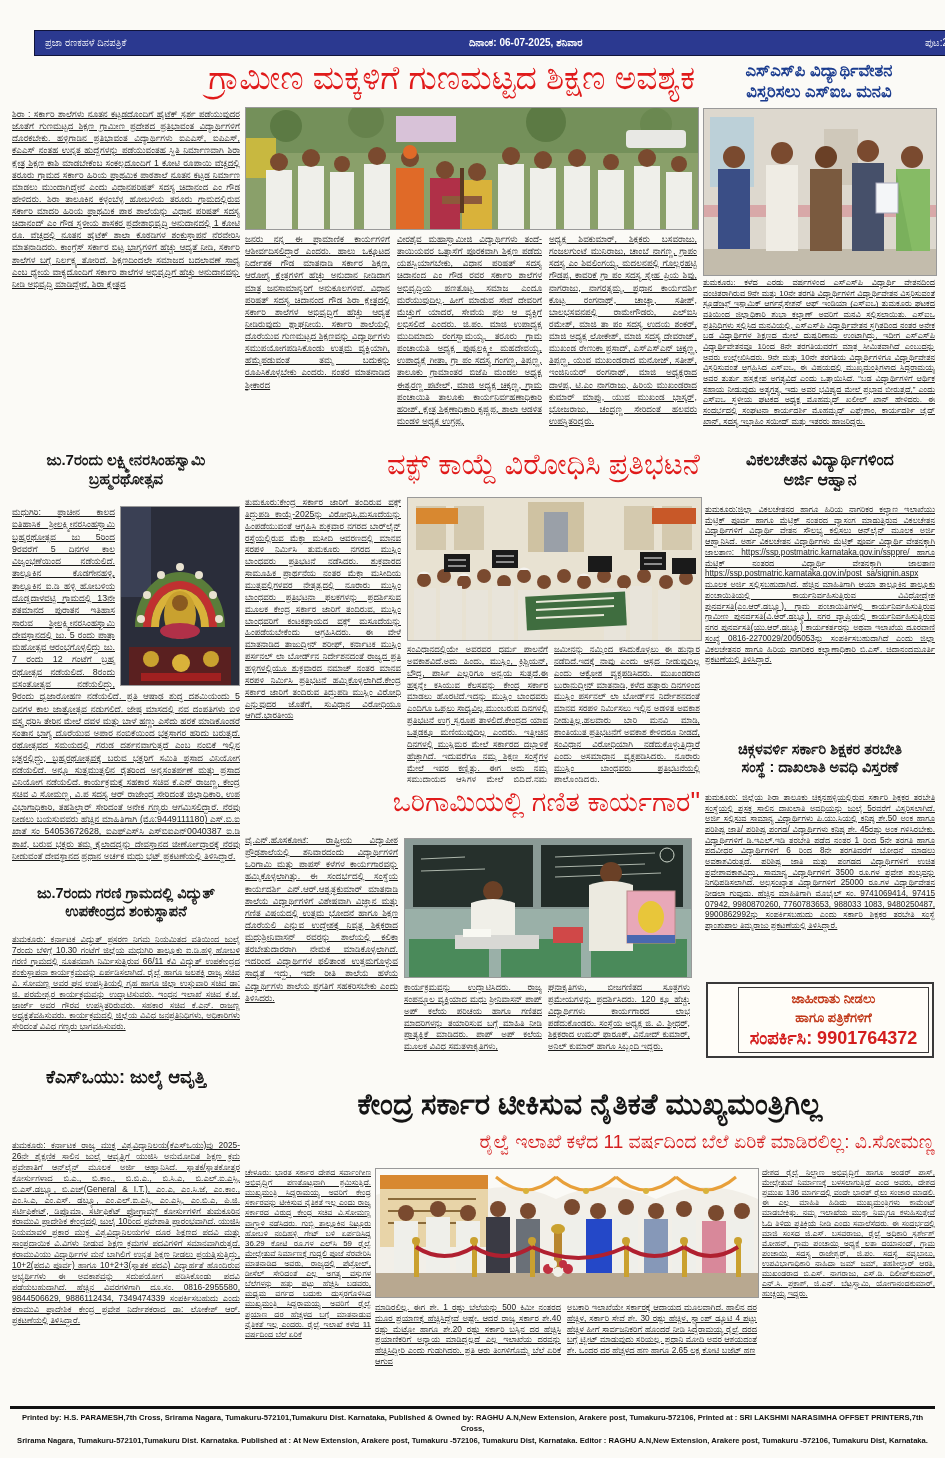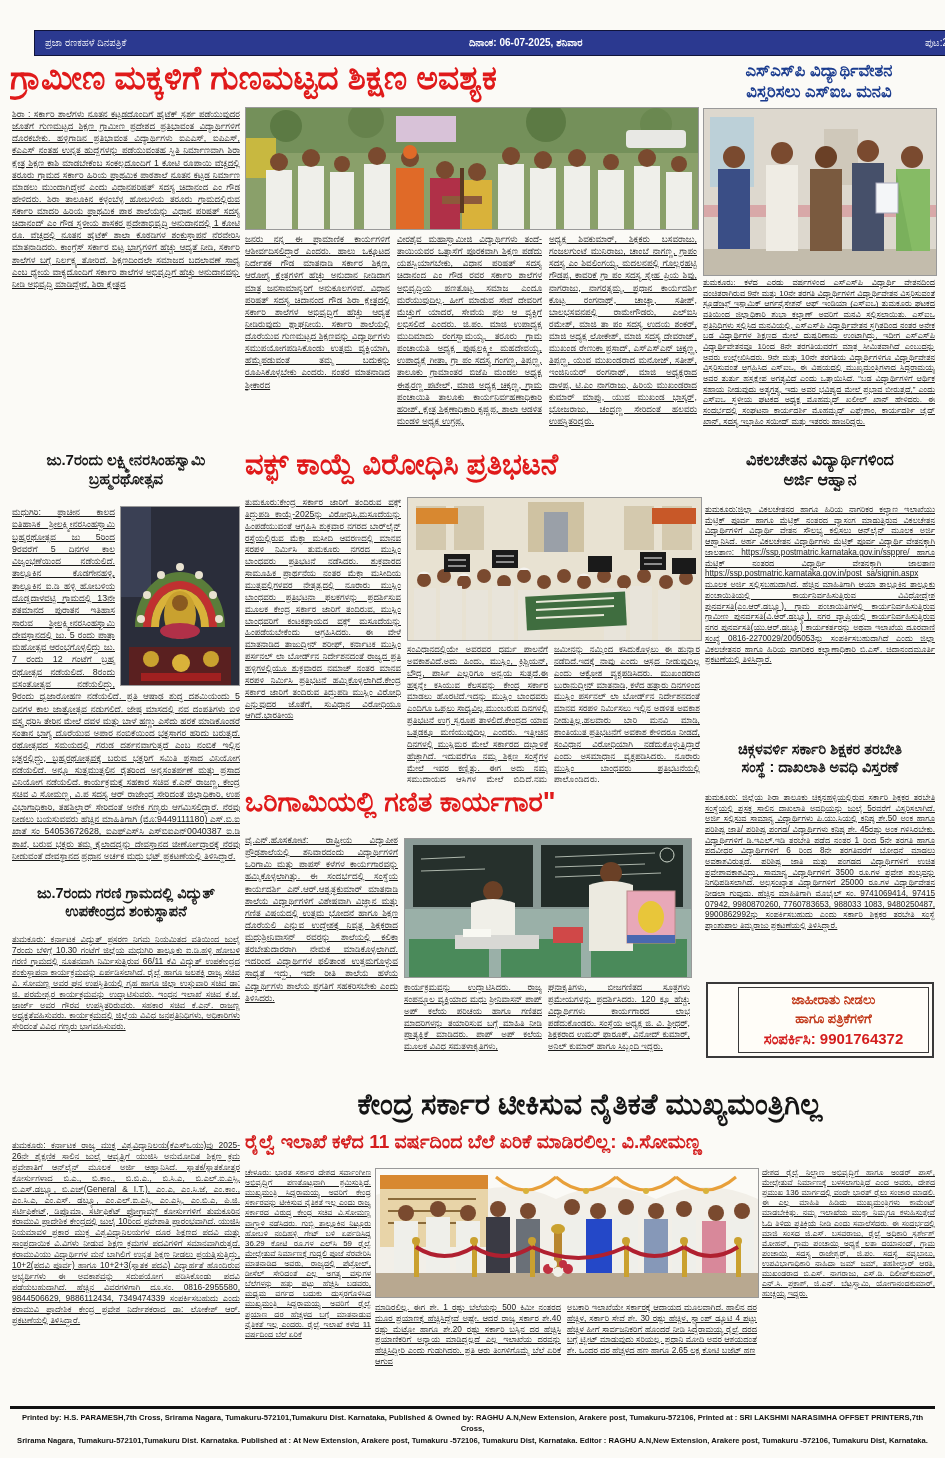--- a/index.html
+++ b/index.html
@@ -9,39 +9,39 @@
     font-family:"Liberation Sans", sans-serif;
     color:#141414;overflow:hidden;
   }
   .abs{position:absolute;overflow:hidden;}
   .masthead{
     background:#2b3990;border:1px solid #10143a;color:#fff;
     display:flex;align-items:center;justify-content:space-between;
     font-size:10px;padding:8px 10px;box-sizing:border-box;margin-left:24px;
   }
   .masthead .c{font-weight:bold;}
-  .hl-red{color:#e01a1a;font-weight:bold;text-align:left;line-height:1.1;}
+  .hl-red{color:#e01a1a;font-weight:normal;text-align:right;line-height:1.1;}
   .hl-blue{color:#1b3c8f;font-weight:bold;text-align:center;line-height:1.25;}
   .hl-black{color:#151515;font-weight:bold;text-align:center;line-height:1.25;}
   .body-txt{
     font-size:9px;line-height:1.38;text-align:justify;
     color:#1b1b1b;word-break:break-word;text-decoration:underline;
   }
   .photo{border:1px solid #999;background:#ddd;}
   .photo svg{display:block;width:100%;height:100%;}
   .adbox{
     border:2px solid #3a3a3a;box-sizing:border-box;padding:3px;
     background:#fffdf8;
   }
   .adbox-inner{
     border:1px solid #3a3a3a;height:100%;box-sizing:border-box;
     display:flex;flex-direction:column;align-items:center;justify-content:center;gap:3px;
   }
   .ad-line{color:#c03515;font-weight:bold;font-size:13px;line-height:1.2;}
-  .ad-phone{color:#d41e1e;font-weight:bold;font-size:15px;}
+  .ad-phone{color:#d41e1e;font-weight:bold;font-size:18px;}
   .imprint{
     border-top:3px solid #111;padding-top:3px;
     font-size:7.6px;font-weight:bold;text-align:center;line-height:1.5;color:#111;
   }
   .float-photo{
     float:right;width:118px;height:178px;margin:0 0 4px 5px;
     border:1px solid #999;
   }
   .float-photo svg{display:block;width:100%;height:100%;}
 </style>
@@ -312,20 +312,21 @@
 
 <div class="abs adbox" style="left:706px;top:982px;width:228px;height:76px;padding-left:30px;">
   <div class="adbox-inner">
     <div class="ad-line">ಜಾಹೀರಾತು ನೀಡಲು</div>
     <div class="ad-line">ಹಾಗೂ ಪತ್ರಿಕೆಗಳಿಗೆ</div>
     <div class="ad-phone">ಸಂಪರ್ಕಿಸಿ: 9901764372</div>
   </div>
 </div>
 
 <div class="abs hl-black" style="left:12px;top:1064px;width:228px;height:66px;font-size:18px;line-height:1.5;">
+  <div>ಕೆಎಸ್ಒಯು: ಜುಲೈ ಆವೃತ್ತಿ</div>
 </div>
 <div class="abs body-txt" style="left:12px;top:1140px;width:228px;height:260px;font-size:8.4px;line-height:1.3;">ತುಮಕೂರು: ಕರ್ನಾಟಕ ರಾಜ್ಯ ಮುಕ್ತ ವಿಶ್ವವಿದ್ಯಾನಿಲಯ(ಕೆಎಸ್ಒಯು)ವು 2025-26ನೇ ಶೈಕ್ಷಣಿಕ ಸಾಲಿನ ಜುಲೈ ಆವೃತ್ತಿಗೆ ಯುಜಿಸಿ ಅನುಮೋದಿತ ಶಿಕ್ಷಣ ಕ್ರಮ ಪ್ರವೇಶಾತಿಗೆ ಆನ್‌ಲೈನ್ ಮೂಲಕ ಅರ್ಜಿ ಆಹ್ವಾನಿಸಿದೆ. ಸ್ನಾತಕ/ಸ್ನಾತಕೋತ್ತರ ಕೋರ್ಸುಗಳಾದ ಬಿ.ಎ., ಬಿ.ಕಾಂ., ಬಿ.ಬಿ.ಎ., ಬಿ.ಸಿ.ಎ, ಬಿ.ಎಲ್.ಐ.ಎಸ್ಸಿ, ಬಿ.ಎಸ್.ಡಬ್ಲ್ಯೂ, ಬಿ.ಎಚ್(General &amp; I.T.), ಎಂ.ಎ, ಎಂ.ಸಿ.ಜೆ, ಎಂ.ಕಾಂ., ಎಂ.ಸಿ.ಎ, ಎಂ.ಎಸ್. ಡಬ್ಲ್ಯೂ, ಎಂ.ಎಲ್.ಐ.ಎಸ್ಸಿ, ಎಂ.ಎಸ್ಸಿ, ಎಂ.ಬಿ.ಎ, ಪಿ.ಜಿ. ಸರ್ಟಿಫಿಕೇಟ್, ಡಿಪ್ಲೊಮಾ, ಸರ್ಟಿಫಿಕೆಟ್ ಪ್ರೋಗ್ರಾಮ್ಸ್ ಕೋರ್ಸುಗಳಿಗೆ ತುಮಕೂರಿನ ಕರಾಮುವಿ ಪ್ರಾದೇಶಿಕ ಕೇಂದ್ರದಲ್ಲಿ ಜುಲೈ 10ರಿಂದ ಪ್ರವೇಶಾತಿ ಪ್ರಾರಂಭವಾಗಿದೆ. ಯುಜಿಸಿ ನಿಯಮಾವಳಿ ಪ್ರಕಾರ ಮುಕ್ತ ವಿಶ್ವವಿದ್ಯಾನಿಲಯಗಳ ದೂರ ಶಿಕ್ಷಣದ ಪದವಿ ಮತ್ತು ಸಾಂಪ್ರದಾಯಿಕ ವಿ.ವಿಗಳು ನೀಡುವ ಶಿಕ್ಷಣ ಕ್ರಮಗಳ ಪದವಿಗಳಿಗೆ ಸಮಾನವಾಗಿರುತ್ತದೆ. ಕರಾಮುವಿಯು ವಿದ್ಯಾರ್ಥಿಗಳ ಮನೆ ಬಾಗಿಲಿಗೆ ಉನ್ನತ ಶಿಕ್ಷಣ ನೀಡಲು ಪ್ರಯತ್ನಿಸುತ್ತಿದ್ದು, 10+2(ಪದವಿ ಪೂರ್ವ) ಹಾಗೂ 10+2+3(ಸ್ನಾತಕ ಪದವಿ) ವಿದ್ಯಾರ್ಹತೆ ಹೊಂದಿರುವ ಅಭ್ಯರ್ಥಿಗಳು ಈ ಅವಕಾಶವನ್ನು ಸದುಪಯೋಗ ಪಡಿಸಿಕೊಂಡು ಪದವಿ ಪಡೆಯಬಹುದಾಗಿದೆ. ಹೆಚ್ಚಿನ ವಿವರಗಳಿಗಾಗಿ ದೂ.ಸಂ. 0816-2955580, 9844506629, 9886112434, 7349474339 ಸಂಪರ್ಕಿಸಬಹುದು ಎಂದು ಕರಾಮುವಿ ಪ್ರಾದೇಶಿಕ ಕೇಂದ್ರ ಪ್ರವೇಶ ನಿರ್ದೇಶಕರಾದ ಡಾ: ಲೋಕೇಶ್ ಆರ್. ಪ್ರಕಟಣೆಯಲ್ಲಿ ತಿಳಿಸಿದ್ದಾರೆ.</div>
 
 <div class="abs hl-black" style="left:245px;top:1086px;width:690px;height:44px;font-size:29px;">ಕೇಂದ್ರ ಸರ್ಕಾರ ಟೀಕಿಸುವ ನೈತಿಕತೆ ಮುಖ್ಯಮಂತ್ರಿಗಿಲ್ಲ</div>
 <div class="abs hl-red" style="left:245px;top:1132px;width:690px;height:30px;font-size:19px;color:#d41e1e;">ರೈಲ್ವೆ ಇಲಾಖೆ ಕಳೆದ 11 ವರ್ಷದಿಂದ ಬೆಲೆ ಏರಿಕೆ ಮಾಡಿರಲಿಲ್ಲ: ವಿ.ಸೋಮಣ್ಣ</div>
 
 <div class="abs body-txt" style="left:245px;top:1168px;width:126px;height:232px;font-size:7.9px;line-height:1.28;">ಚೇಳೂರು: ಭಾರತ ಸರ್ಕಾರ ದೇಶದ ಸರ್ವಾಂಗೀಣ ಅಭಿವೃದ್ಧಿಗೆ ಪಣತೊಟ್ಟವಾಗಿ ಶ್ರಮಿಸುತ್ತಿದೆ. ಮುಖ್ಯಮಂತ್ರಿ ಸಿದ್ದರಾಮಯ್ಯ ಅವರಿಗೆ ಕೇಂದ್ರ ಸರ್ಕಾರವನ್ನು ಟೀಕಿಸುವ ನೈತಿಕತೆ ಇಲ್ಲ ಎಂದು ರಾಜ್ಯ ಸರ್ಕಾರದ ವಿರುದ್ಧ ಕೇಂದ್ರ ಸಚಿವ ವಿ.ಸೋಮಣ್ಣ ವಾಗ್ದಾಳಿ ನಡೆಸಿದರು. ಗುಬ್ಬಿ ತಾಲ್ಲೂಕಿನ ನಿಟ್ಟೂರು ಹೋಬಳಿ ನಂದಿಹಳ್ಳಿ ಗೇಟ್ ಬಳಿ ಏರ್ಪಡಿಸಿದ್ದ 36.29 ಕೋಟಿ ರೂ.ಗಳ ಎಲ್‌ಸಿ 59 ರೈಲ್ವೆ ಮೇಲ್ಸೇತುವೆ ನಿರ್ಮಾಣಕ್ಕೆ ಗುದ್ದಲಿ ಪೂಜೆ ನೆರವೇರಿಸಿ ಮಾತನಾಡಿದ ಅವರು, ರಾಜ್ಯದಲ್ಲಿ ಪೆಟ್ರೋಲ್, ಡೀಸೆಲ್ ಸೇರಿದಂತೆ ಎಲ್ಲ ಅಗತ್ಯ ವಸ್ತುಗಳ ಬೆಲೆಗಳನ್ನು ಹತ್ತು ಪಟ್ಟು ಹೆಚ್ಚಿಸಿ ಬಡವರು, ಮಧ್ಯಮ ವರ್ಗದ ಬದುಕು ದುಸ್ತರಗೊಳಿಸಿದ ಮುಖ್ಯಮಂತ್ರಿ ಸಿದ್ದರಾಮಯ್ಯ ಅವರಿಗೆ ರೈಲ್ವೆ ಪ್ರಯಾಣ ದರ ಹೆಚ್ಚಳದ ಬಗ್ಗೆ ಮಾತನಾಡುವ ನೈತಿಕತೆ ಇಲ್ಲ ಎಂದರು. ರೈಲ್ವೆ ಇಲಾಖೆ ಕಳೆದ 11 ವರ್ಷದಿಂದ ಬೆಲೆ ಏರಿಕೆ</div>
 
 <div class="abs photo" style="left:375px;top:1168px;width:382px;height:128px;">
   <svg viewBox="0 0 382 128" preserveAspectRatio="none">

